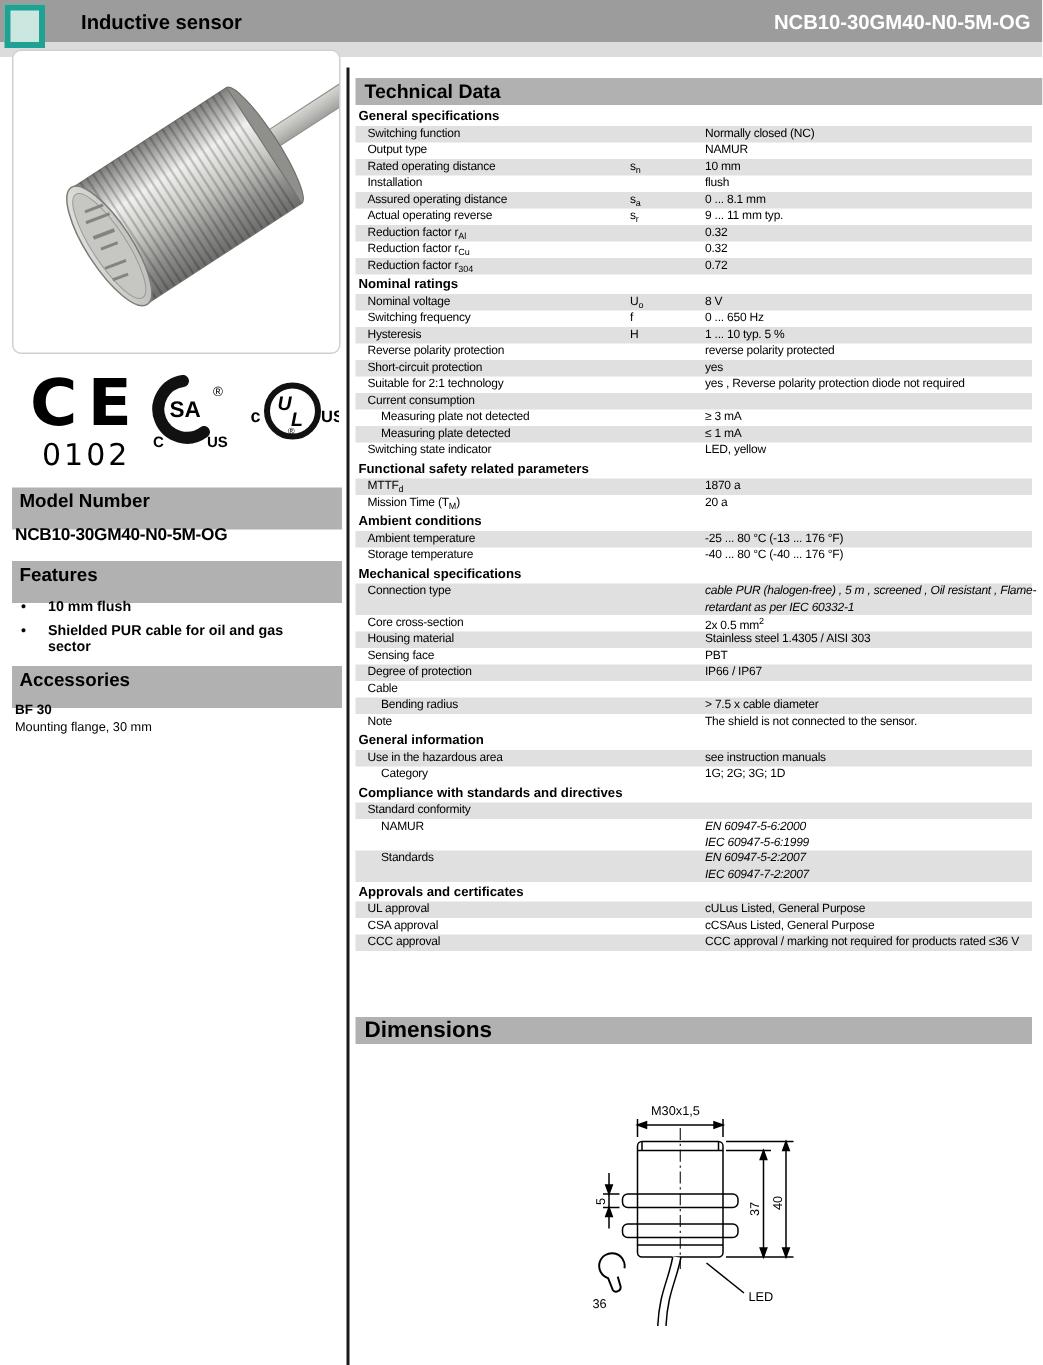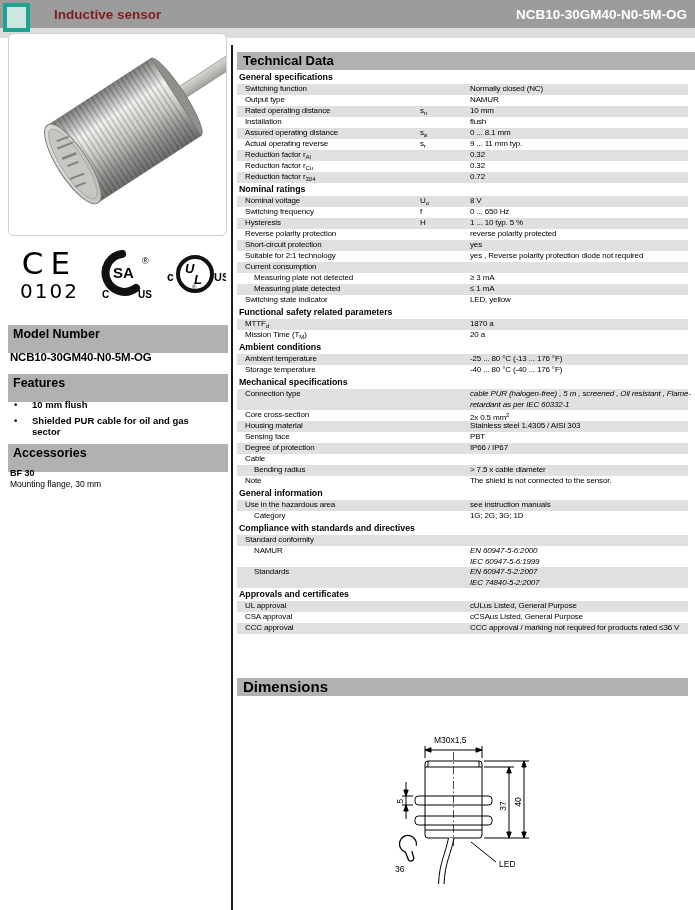--- a/index.html
+++ b/index.html
@@ -7,36 +7,36 @@
   .page {
     position:relative; width:695px; height:910px; margin:0 auto;
     background:#ffffff; overflow:hidden;
     font-family:"Liberation Sans", sans-serif; color:#000;
   }
   
   .topbar {
     position:absolute; left:0; top:0; width:695px; height:28px;
     background:#9c9c9c; display:flex; align-items:center;
   }
-  .topbar .cat   { color:#7f1d1d; font-weight:bold; font-size:13.5px; margin-left:54px; }
+  .topbar .cat   { color:#000000; font-weight:bold; font-size:13.5px; margin-left:54px; }
   .topbar .model { color:#fff; font-weight:bold; font-size:13.5px; margin-left:auto; margin-right:8px; }
   .brandicon {
     position:absolute; left:3px; top:3px; width:27px; height:29px;
     background:#cbe7e0; border:4px solid #1fa294; z-index:3;
   }
   .substrip { position:absolute; left:0; top:28px; width:695px; height:10px; background:#dcdcdc; }
   
   .leftcol { position:absolute; left:8px; top:33px; width:220px; }
   .photobox {
     position:absolute; left:0; top:0; width:219px; height:203px;
     background:#fff; border:1px solid #d0d0d0; border-radius:6px; overflow:hidden;
   }
   .certs { position:absolute; left:4px; top:215px; width:214px; height:68px; }
   .ce { position:absolute; left:8px; top:0; text-align:center; line-height:1; }
-  .ce .ce-letters { font-size:31px; font-weight:normal; letter-spacing:7px; font-family:"DejaVu Sans", sans-serif; }
+  .ce .ce-letters { font-size:43px; font-weight:bold; letter-spacing:7px; font-family:"DejaVu Sans", sans-serif; }
   .ce .ce-number  { font-size:20px; letter-spacing:2px; margin-top:2px; font-family:"DejaVu Sans", sans-serif; }
   .gray-bar {
     position:absolute; left:0; width:220px; height:28px; background:#b1b1b1;
     font-weight:bold; font-size:12.5px; line-height:19px; padding-left:5px;
   }
   .bar-model { top:292px; }
   .model-number-text { position:absolute; left:2px; top:318px; font-weight:bold; font-size:11.5px; letter-spacing:-0.2px; }
   .bar-features { top:341px; }
   .features-list { position:absolute; left:2px; top:366px; width:205px; list-style:none; }
   .features-list li { position:relative; padding-left:22px; font-weight:bold; font-size:9.5px; line-height:11px; margin-bottom:5px; }
@@ -348,21 +348,21 @@
           <span class="spec-label ind1">NAMUR</span>
           <span class="spec-value">
             <div>EN 60947-5-6:2000</div>
             <div>IEC 60947-5-6:1999</div>
           </span>
         </div>
         <div class="spec-row shade two-line">
           <span class="spec-label ind1">Standards</span>
           <span class="spec-value">
             <div>EN 60947-5-2:2007</div>
-            <div>IEC 74840-5-2:2007</div>
+            <div>IEC 60947-7-2:2007</div>
           </span>
         </div>
         <div class="sec-header">Approvals and certificates</div>
         <div class="spec-row shade">
           <span class="spec-label">UL approval</span>
           <span class="spec-value">cULus Listed, General Purpose</span>
         </div>
         <div class="spec-row">
           <span class="spec-label">CSA approval</span>
           <span class="spec-value">cCSAus Listed, General Purpose</span>

